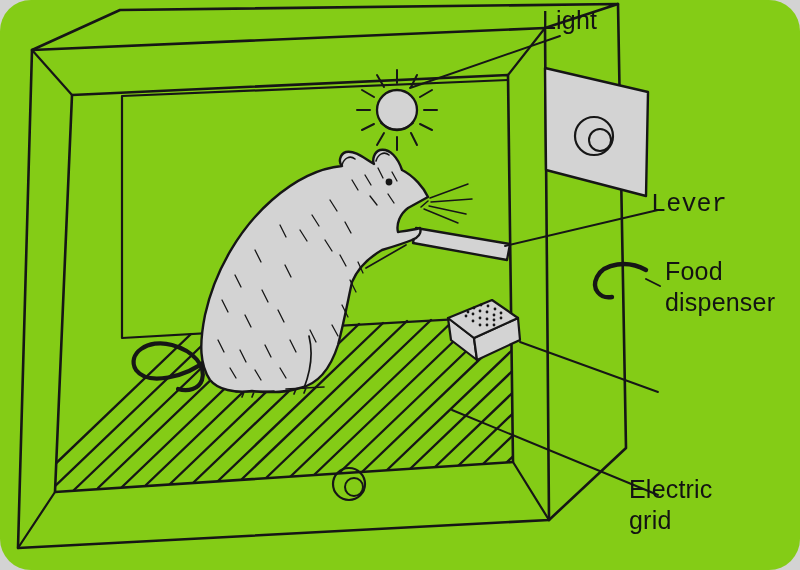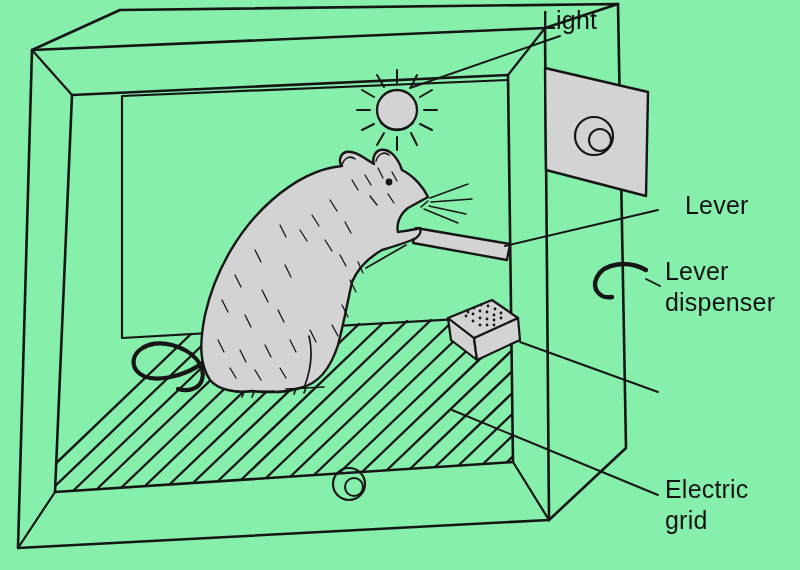--- a/index.html
+++ b/index.html
@@ -1,30 +1,31 @@
 <!DOCTYPE html>
 <html><head>
 <meta charset="utf-8">
 <style>
   html,body { margin:0; padding:0; background:#d3d3d3; }
   .figure {
     position:relative; width:800px; height:570px;
-    background:#86efac; overflow:hidden;
+    background:#84cc16; overflow:hidden;
     font-family:"Liberation Sans", sans-serif;
+    border-radius:31px;
   }
   .figure svg { position:absolute; left:0; top:0; }
   .label {
     position:absolute; color:#131313; font-size:25px; line-height:1.22;
     letter-spacing:0.2px; white-space:normal;
   }
   .lbl-light { left:542px; top:5px;  width:90px;  }
-  .lbl-lever { left:685px; top:190px; width:110px; }
+  .lbl-lever { left:651px; top:190px; width:110px;font-family:Liberation Mono, monospace; }
   .lbl-water { left:665px; top:256px; width:118px; }
   .lbl-food  { left:665px; top:370px; width:118px; }
-  .lbl-grid  { left:665px; top:474px; width:112px; }
+  .lbl-grid  { left:629px; top:474px; width:112px; }
 </style>
 </head>
 <body>
 
 <div class="figure">
 
   <svg width="800" height="570" viewBox="0 0 800 570">
     <defs>
       <clipPath id="interiorClip">
         <path d="M72 95 L508 75 L513 462 L55 492 Z"></path>
@@ -163,16 +164,16 @@
       <line x1="560" y1="36" x2="410" y2="88"></line>
       <line x1="658" y1="210" x2="505" y2="246"></line>
       <line x1="660" y1="286" x2="646" y2="279"></line>
       <line x1="658" y1="392" x2="520" y2="342"></line>
       <line x1="658" y1="495" x2="452" y2="410"></line>
     </g>
   </svg>
 
   <div class="label lbl-light">Light</div>
   <div class="label lbl-lever">Lever</div>
-  <div class="label lbl-water">Lever dispenser</div>
+  <div class="label lbl-water">Food dispenser</div>
   <div class="label lbl-grid">Electric grid</div>
 
 </div>
 
 </body></html>

